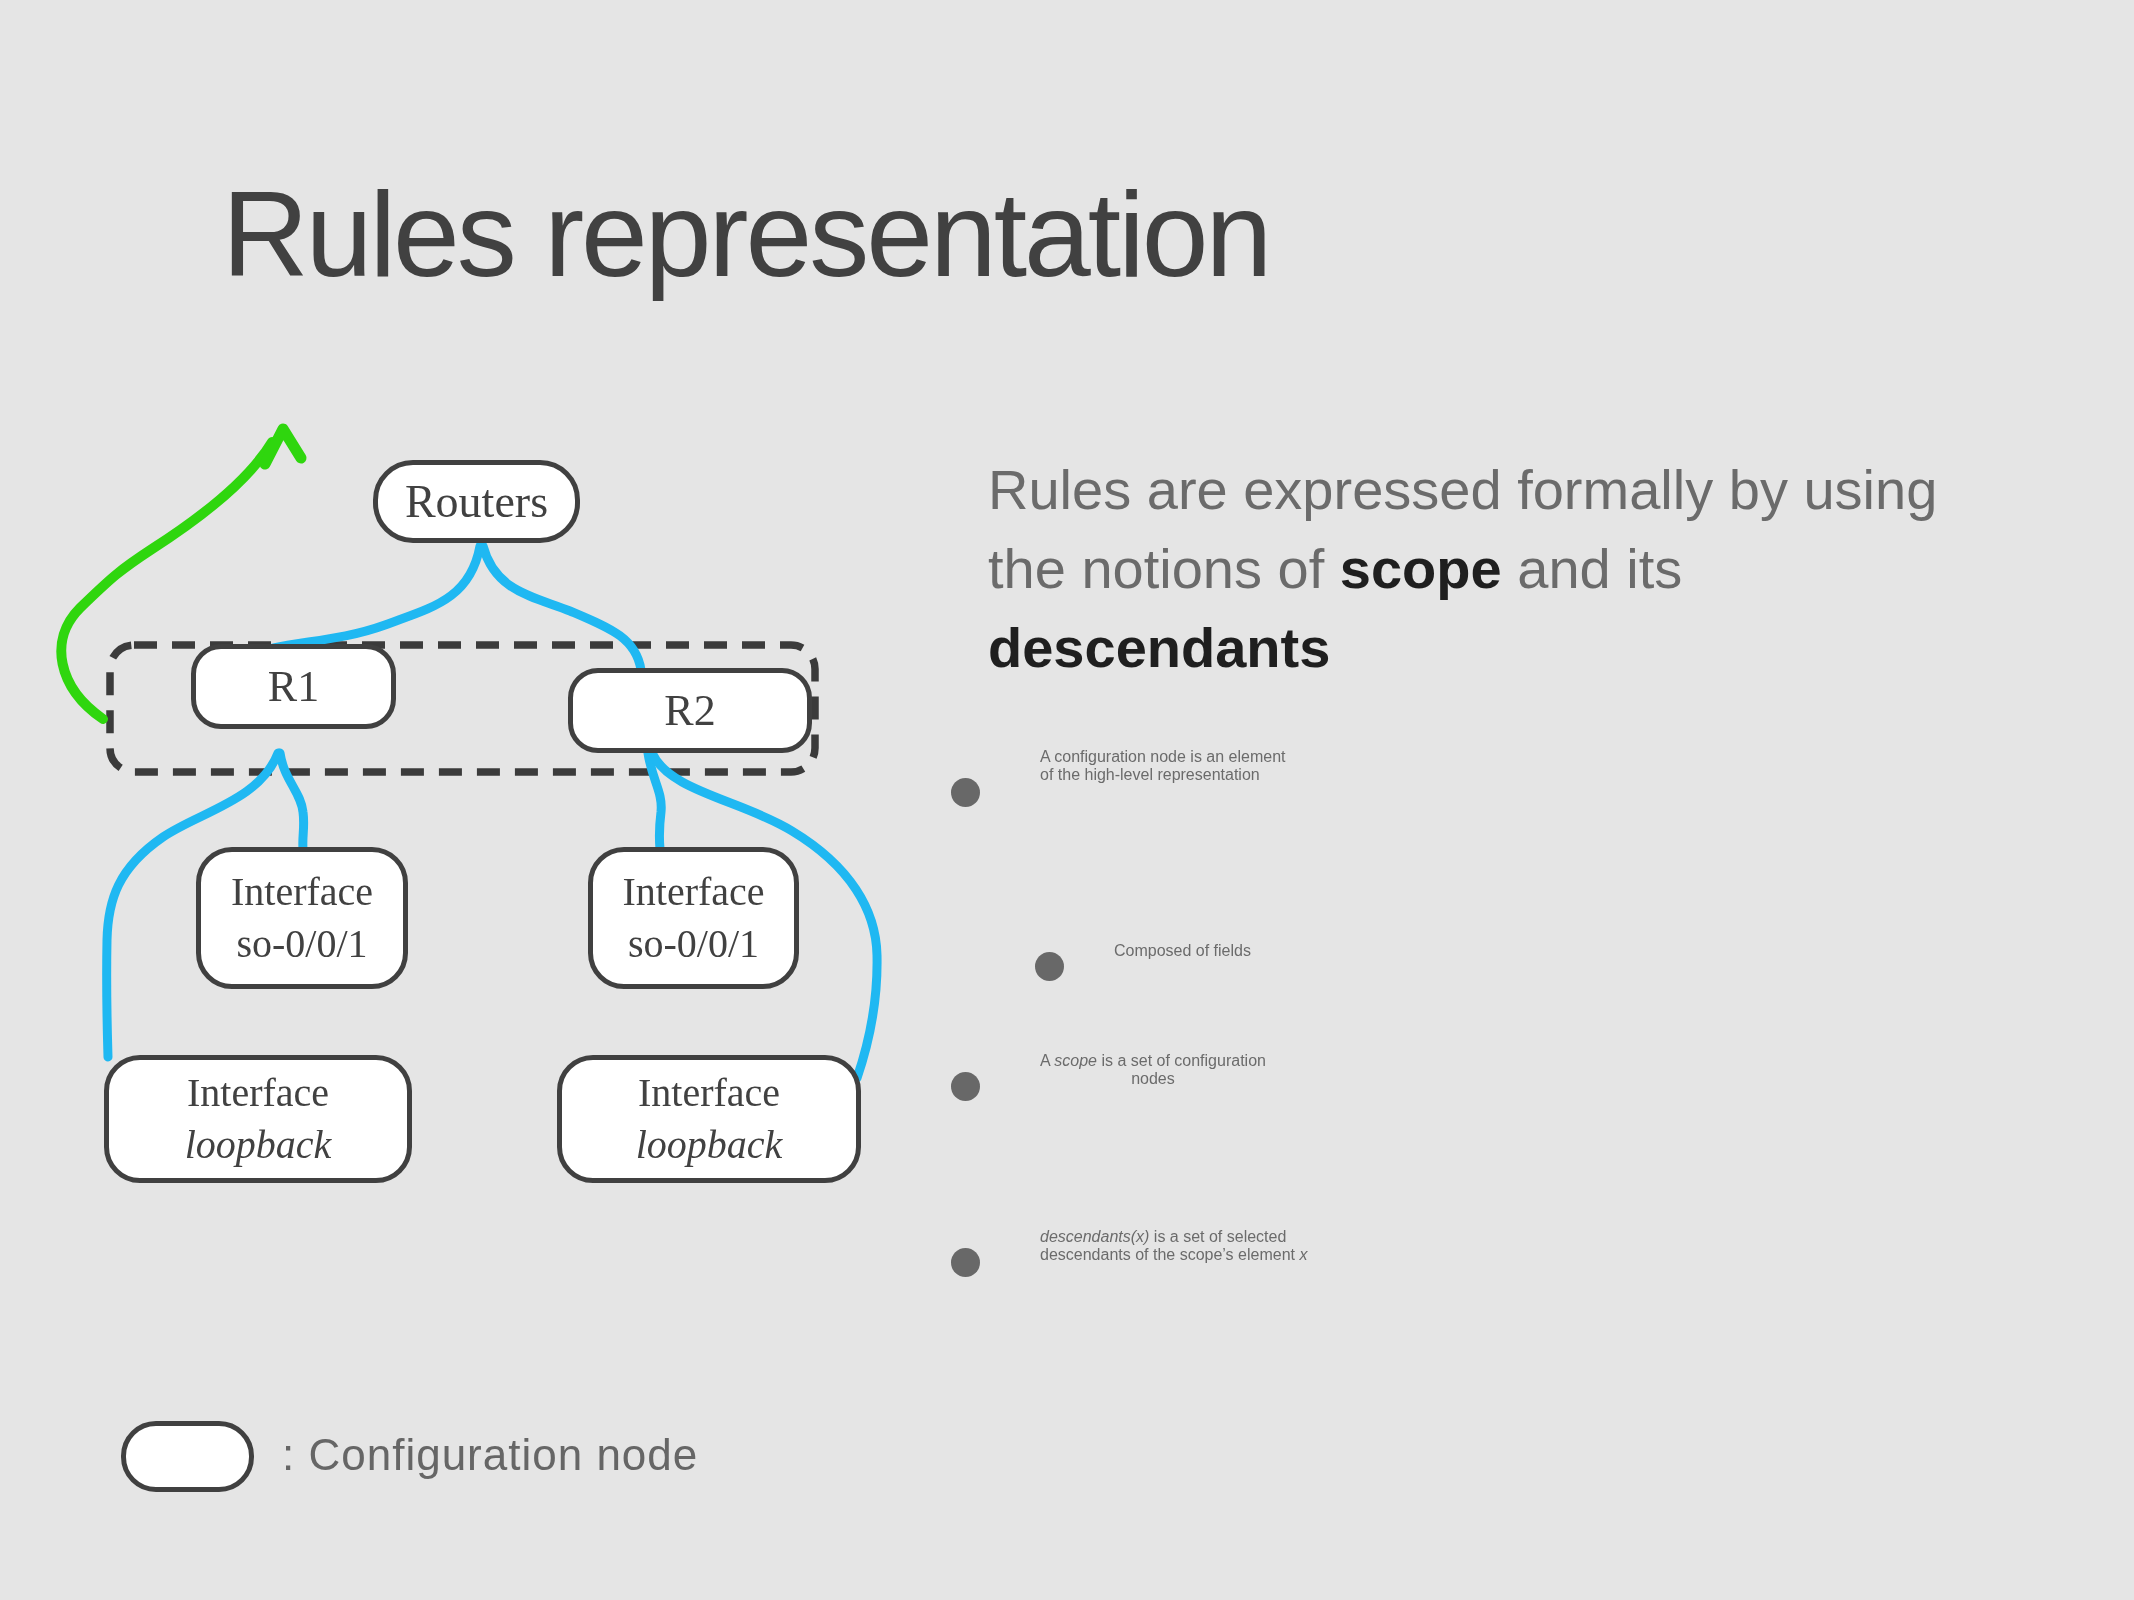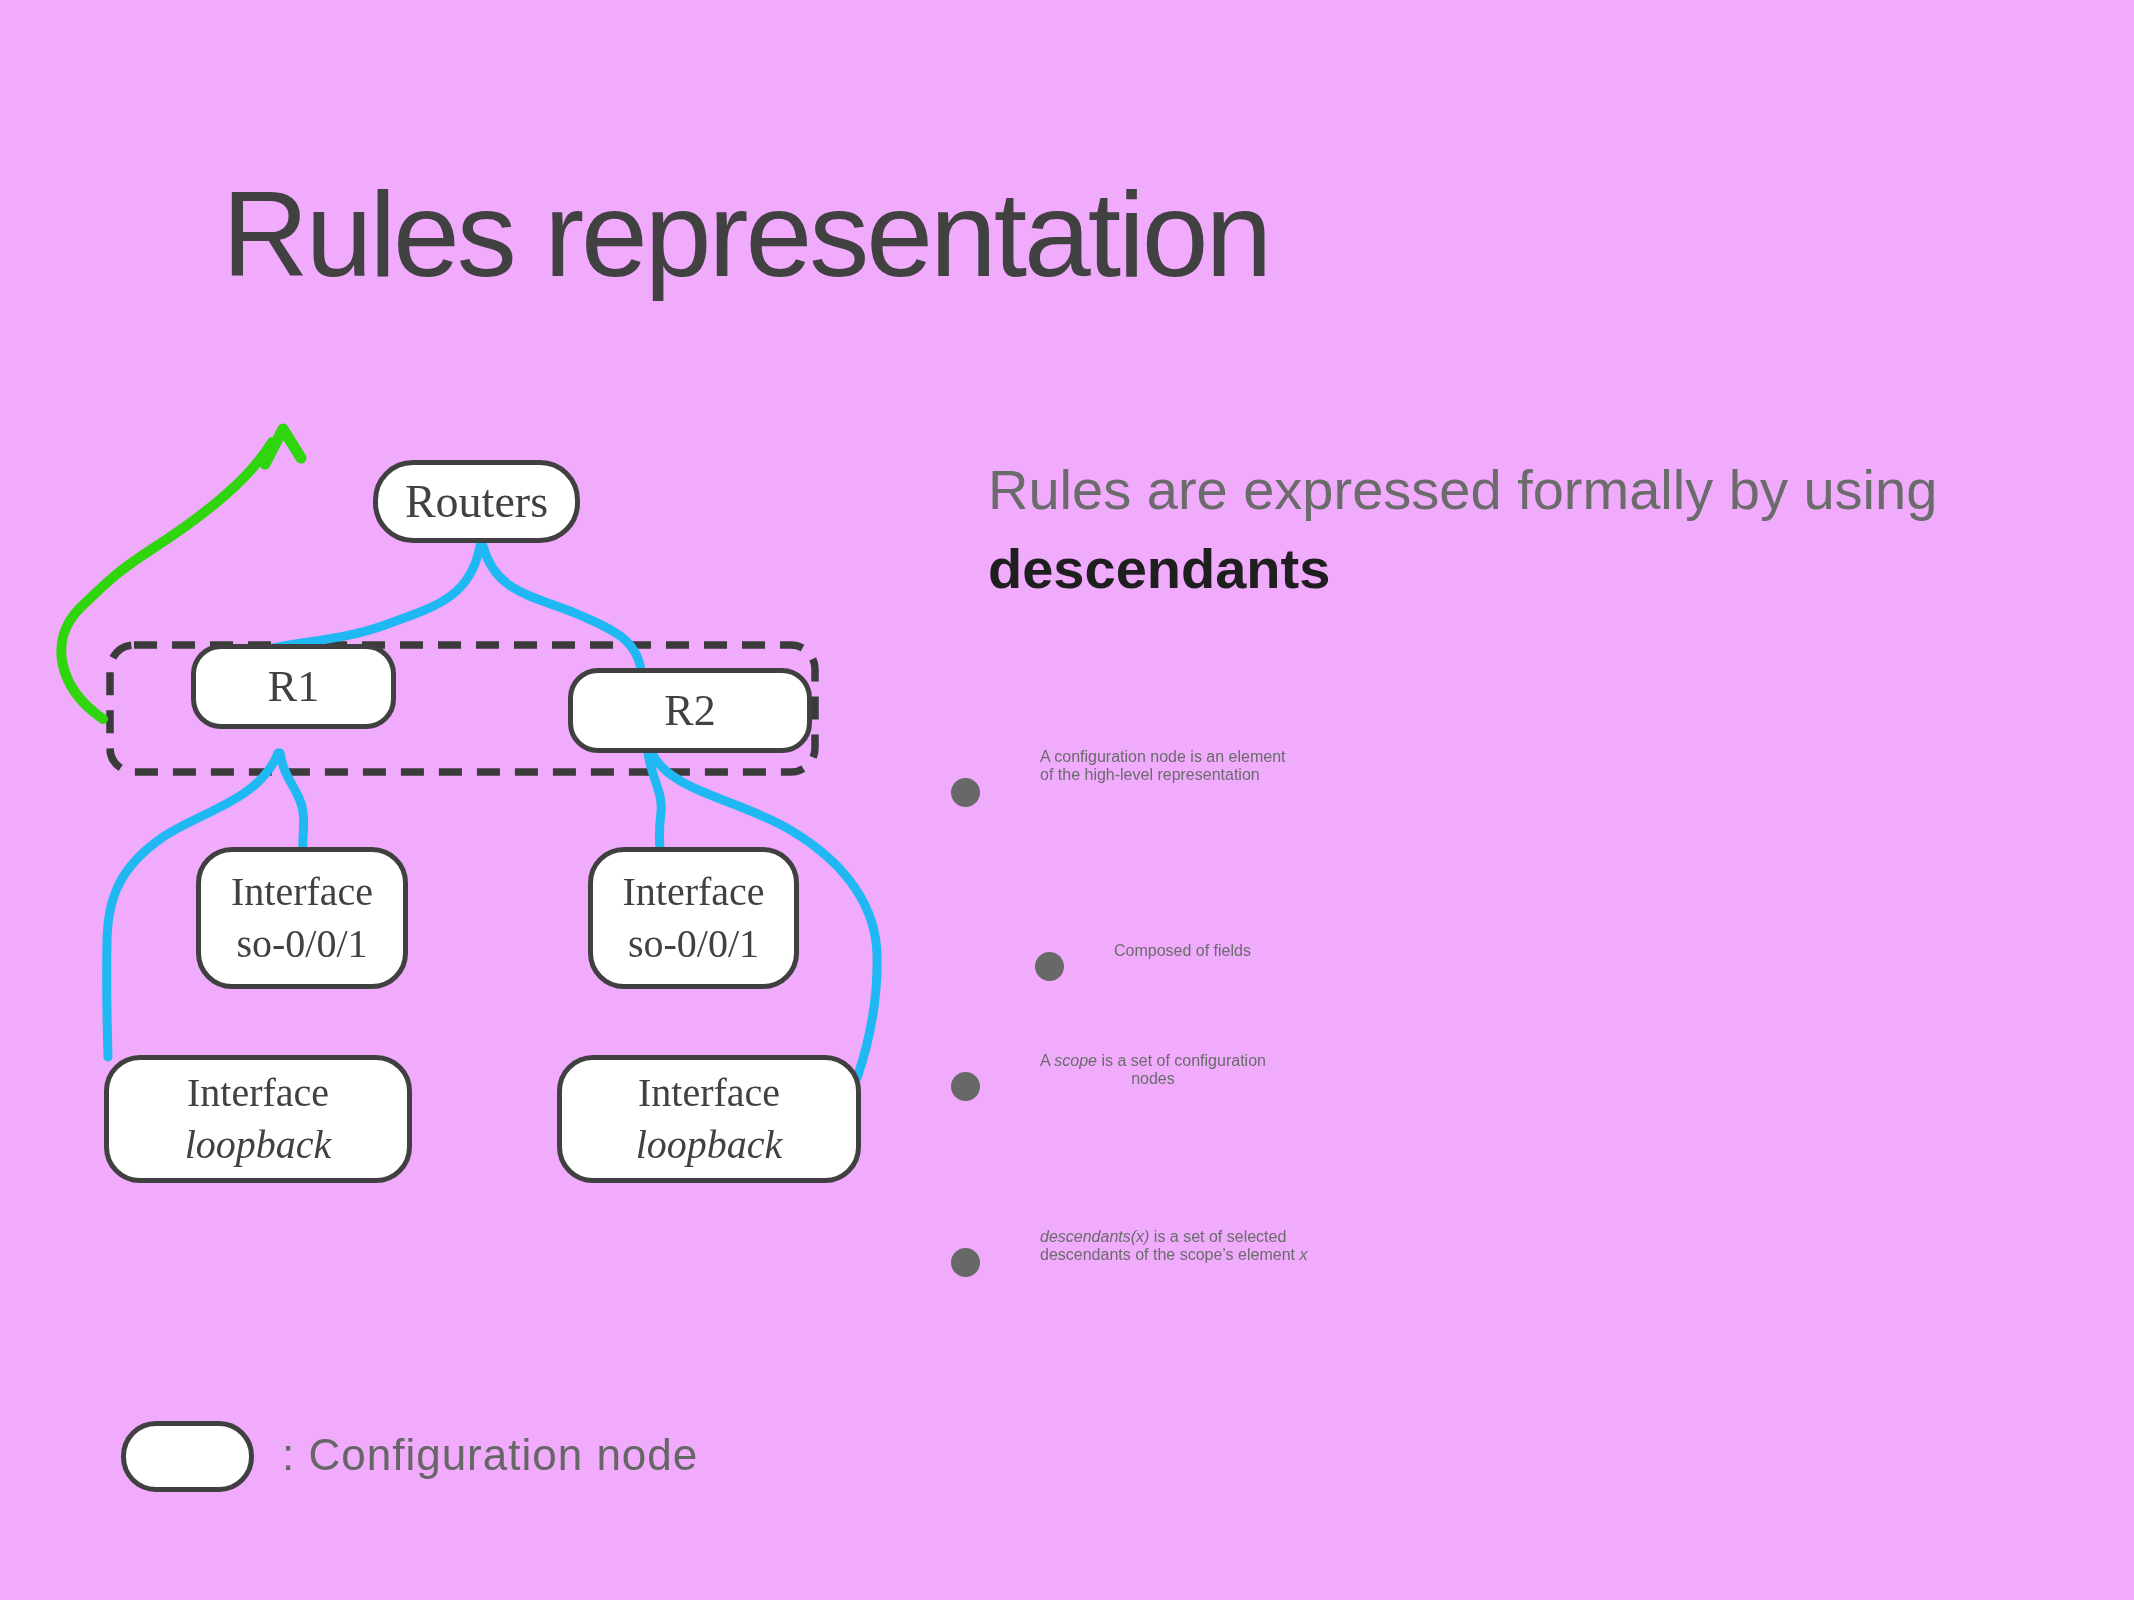--- a/index.html
+++ b/index.html
@@ -1,16 +1,16 @@
 <!DOCTYPE html>
 <html><head>
 <meta charset="utf-8">
 <style>
   html,body{margin:0;padding:0;background:#ffffff;}
-  .slide{position:relative;width:2134px;height:1600px;background:#f0abfc;overflow:hidden;
+  .slide{position:relative;width:2134px;height:1600px;background:#e5e5e5;overflow:hidden;
          font-family:"Liberation Sans",sans-serif;}
 
   .title{position:absolute;left:222px;top:168px;font-size:120px;line-height:1.1;
          letter-spacing:-3px;color:#414141;white-space:nowrap;font-weight:400;}
 
   .scope-label{position:absolute;left:150px;top:362px;font-size:41px;font-style:italic;
                color:#555555;letter-spacing:1px;white-space:nowrap;}
 
   svg.wires{position:absolute;left:0;top:0;}
 
@@ -89,20 +89,21 @@
   <div class="node n-lb-r">
     <span class="l1">Interface</span>
     <span class="l2 it">loopback</span>
   </div>
 
   <div class="legend-box"></div>
   <div class="legend-label">: Configuration node</div>
 
   <div class="rt intro" id="intro-block">
       <div class="line"><span>Rules are expressed formally by using</span></div>
+      <div class="line"><span>the notions of </span><span class="b">scope</span><span> and its</span></div>
       <div class="line"><span class="b">descendants</span></div>
     </div>
   <div id="bullets-root">
       <div class="bullet" style="position: absolute; left: 951px; top: 778px;">
         <div class="dot"></div>
       </div>
       <div class="rt btxt" style="left: 1040px; top: 748px;">
         <div class="line"><span>A configuration node is an element</span></div>
         <div class="line"><span>of the high-level representation</span></div>
       </div>

